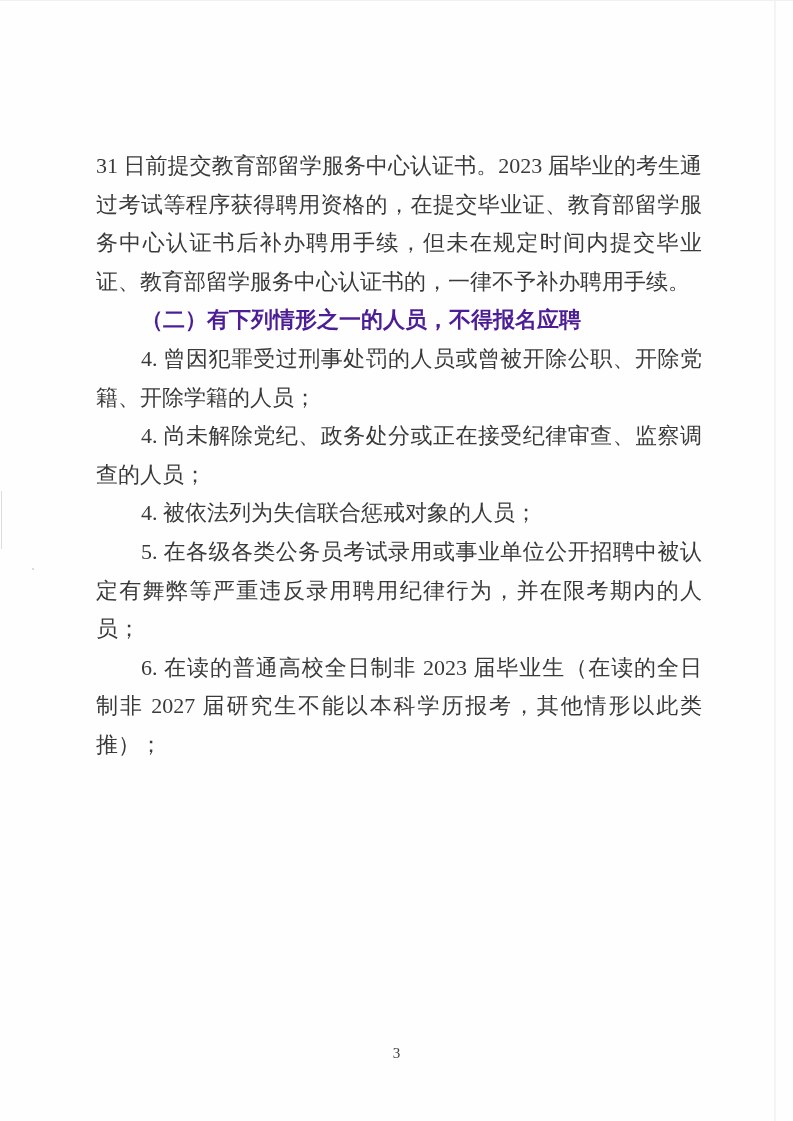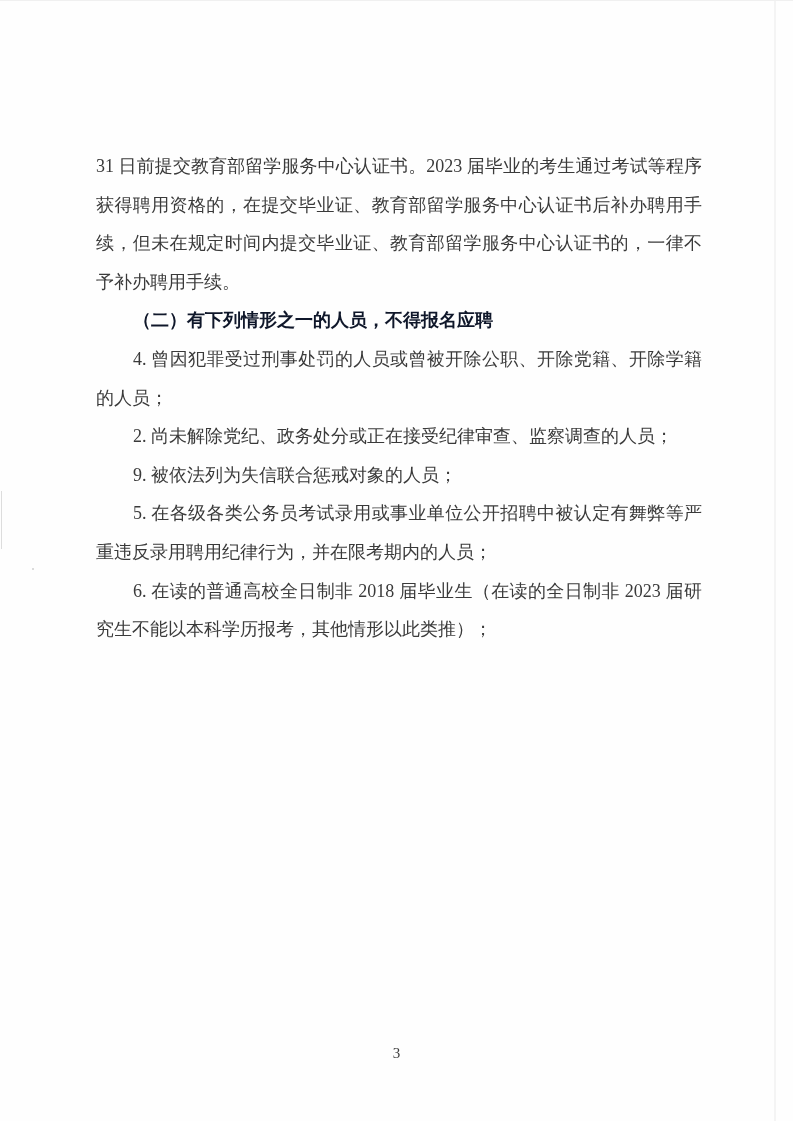--- a/index.html
+++ b/index.html
@@ -18,35 +18,35 @@
     position: absolute;
     inset: 0;
     background: #fefefe;
     border-top: 1px solid #f0f0f0;
   }
   .content {
     position: absolute;
     left: 96px;
     top: 146px;
     width: 606px;
-    font-size: 18px;
+    font-size: 22px;
     line-height: 38.6px;
     color: #3a3a3a;
     text-align: justify;
   }
   .para {
     margin: 0;
     padding: 0;
   }
   .para.indent {
     text-indent: 2.05em;
   }
   .para.heading {
     font-weight: 700;
-    color: #0f172a;
+    color: #4c1d95;
   }
   .page-number {
     position: absolute;
     top: 1044px;
     left: 0;
     width: 100%;
     text-align: center;
     font-size: 15px;
     color: #3d3d3d;
   }
@@ -84,21 +84,21 @@
 <div class="scan-page">
 
   <div class="artifact right-line"></div>
   <div class="artifact left-line"></div>
   <div class="artifact speck"></div>
 
   <div class="content">
     <p class="para">31 日前提交教育部留学服务中心认证书。2023 届毕业的考生通过考试等程序获得聘用资格的，在提交毕业证、教育部留学服务中心认证书后补办聘用手续，但未在规定时间内提交毕业证、教育部留学服务中心认证书的，一律不予补办聘用手续。</p>
     <p class="para indent heading">（二）有下列情形之一的人员，不得报名应聘</p>
     <p class="para indent">4. 曾因犯罪受过刑事处罚的人员或曾被开除公职、开除党籍、开除学籍的人员；</p>
-    <p class="para indent">2. 尚未解除党纪、政务处分或正在接受纪律审查、监察调查的人员；</p>
-    <p class="para indent">9. 被依法列为失信联合惩戒对象的人员；</p>
+    <p class="para indent">4. 尚未解除党纪、政务处分或正在接受纪律审查、监察调查的人员；</p>
+    <p class="para indent">4. 被依法列为失信联合惩戒对象的人员；</p>
     <p class="para indent">5. 在各级各类公务员考试录用或事业单位公开招聘中被认定有舞弊等严重违反录用聘用纪律行为，并在限考期内的人员；</p>
-    <p class="para indent">6. 在读的普通高校全日制非 2018 届毕业生（在读的全日制非 2023 届研究生不能以本科学历报考，其他情形以此类推）；</p>
+    <p class="para indent">6. 在读的普通高校全日制非 2023 届毕业生（在读的全日制非 2027 届研究生不能以本科学历报考，其他情形以此类推）；</p>
   </div>
 
   <div class="page-number">3</div>
 
 </div>
 
 </body></html>

